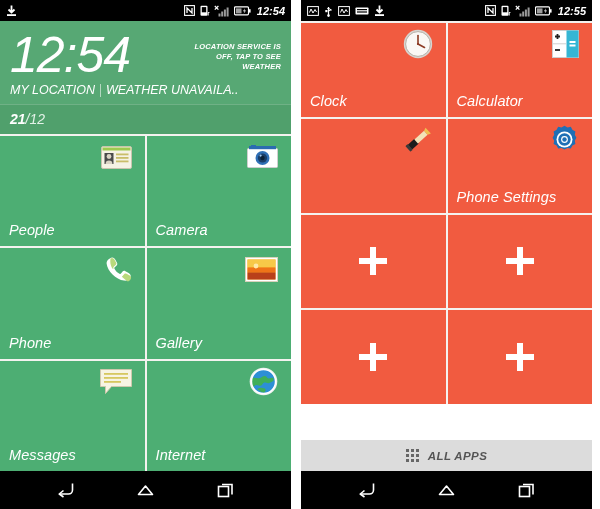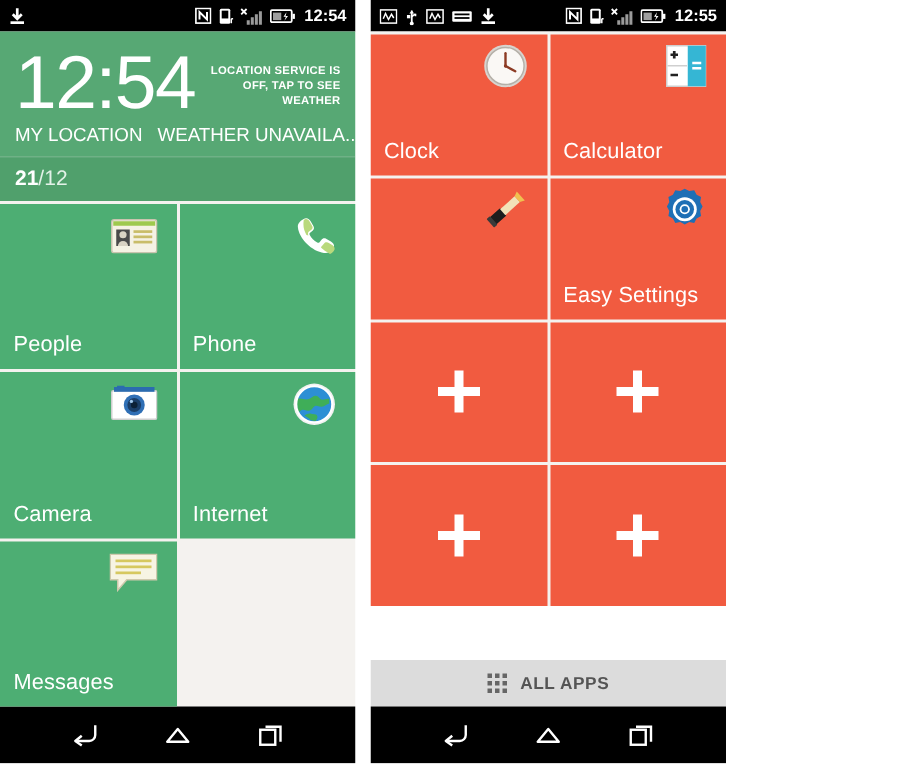--- a/index.html
+++ b/index.html
@@ -16,25 +16,26 @@
     position: relative;
     width: 600px;
     height: 509px;
     background: #ffffff;
     display: flex;
     gap: 9px;
   }
 
   .phone {
     position: relative;
-    width: 237px;
+    width: 291px;
     height: 509px;
     display: flex;
     flex-direction: column;
     overflow: hidden;
+    font-style: italic;
   }
   .phone.left  { margin-left: 0px; }
   .phone.right { margin-left: 1px; justify-content: flex-end; }
 
   
   .statusbar {
     height: 21px;
     background: #000000;
     color: #ffffff;
     display: flex;
@@ -283,68 +284,81 @@
             <rect x="15" y="7.5" width="12.5" height="1.8" fill="#c9bd69"></rect>
             <rect x="15" y="11" width="12.5" height="1.8" fill="#c9bd69"></rect>
             <rect x="15" y="14.5" width="12.5" height="1.8" fill="#c9bd69"></rect>
           </svg>
         </div>
         <div class="tile-label">People</div>
       </div>
 
       <div class="tile green">
         <div class="tile-icon">
-          <svg width="29" height="29" viewBox="0 0 29 29">
-            <path d="M7.2 3.2 c2 -1.6 4 -0.4 5 1.4 l1.8 3.2 c0.7 1.3 0.2 2.4 -0.8 3.2 l-1.5 1.2 c-0.5 0.4 -0.5 0.9 -0.2 1.5 c1.1 2.2 2.8 3.9 5 5 c0.6 0.3 1.1 0.3 1.5 -0.2 l1.2 -1.5 c0.8 -1 1.9 -1.5 3.2 -0.8 l3.2 1.8 c1.8 1 3 3 1.4 5 c-1.5 1.9 -3.6 3 -6 2.6 C13 24.7 4.3 16 3.6 8.5 c-0.3 -2.2 1.3 -4 3.6 -5.3 z" fill="#ffffff"></path>
-            <path d="M7.5 3.6 c1.6 -1.2 3.1 -0.3 4 1.2 l1.7 3 c0.5 1 0.1 1.7 -0.6 2.3 l-1.6 1.3 c-0.8 0.6 -0.9 1.6 -0.4 2.6 l-1.3 -0.4 c-1.3 -2.4 -2 -4.6 -2 -6.8 c0 -1.5 0.1 -2.4 0.2 -3.2 z" fill="#b9d97c"></path>
-            <path d="M21.5 18.8 c1.2 -0.6 2 -0.2 3 0.4 l2.2 1.3 c1.5 0.9 1.9 2.5 0.8 3.9 c-0.7 0.9 -1.5 1.6 -2.5 2 c-0.6 -0.3 -1.3 -0.8 -2.3 -1.5 c-1.6 -1.1 -2.8 -2.1 -3.8 -3.1 z" fill="#b9d97c"></path>
-          </svg>
-        </div>
-        <div class="tile-label">Phone</div>
-      </div>
-
-      <div class="tile green">
-        <div class="tile-icon">
           <svg width="31" height="24" viewBox="0 0 31 24">
             <rect x="0.5" y="3.5" width="30" height="19" rx="1" fill="#ffffff" stroke="#cfcfcf"></rect>
             <rect x="2" y="1" width="27" height="3.2" fill="#2b6cb0"></rect>
             <rect x="4" y="0" width="5" height="1.6" fill="#2b6cb0"></rect>
             <circle cx="15.5" cy="13" r="7" fill="#2f6fb5"></circle>
             <circle cx="15.5" cy="13" r="4.6" fill="#1a3e68"></circle>
             <circle cx="15.5" cy="13" r="2.2" fill="#0c2136"></circle>
             <circle cx="13.6" cy="10.6" r="1.1" fill="#9fc6ea"></circle>
           </svg>
         </div>
         <div class="tile-label">Camera</div>
       </div>
 
+      <div class="tile green">
+        <div class="tile-icon">
+          <svg width="29" height="29" viewBox="0 0 29 29">
+            <path d="M7.2 3.2 c2 -1.6 4 -0.4 5 1.4 l1.8 3.2 c0.7 1.3 0.2 2.4 -0.8 3.2 l-1.5 1.2 c-0.5 0.4 -0.5 0.9 -0.2 1.5 c1.1 2.2 2.8 3.9 5 5 c0.6 0.3 1.1 0.3 1.5 -0.2 l1.2 -1.5 c0.8 -1 1.9 -1.5 3.2 -0.8 l3.2 1.8 c1.8 1 3 3 1.4 5 c-1.5 1.9 -3.6 3 -6 2.6 C13 24.7 4.3 16 3.6 8.5 c-0.3 -2.2 1.3 -4 3.6 -5.3 z" fill="#ffffff"></path>
+            <path d="M7.5 3.6 c1.6 -1.2 3.1 -0.3 4 1.2 l1.7 3 c0.5 1 0.1 1.7 -0.6 2.3 l-1.6 1.3 c-0.8 0.6 -0.9 1.6 -0.4 2.6 l-1.3 -0.4 c-1.3 -2.4 -2 -4.6 -2 -6.8 c0 -1.5 0.1 -2.4 0.2 -3.2 z" fill="#b9d97c"></path>
+            <path d="M21.5 18.8 c1.2 -0.6 2 -0.2 3 0.4 l2.2 1.3 c1.5 0.9 1.9 2.5 0.8 3.9 c-0.7 0.9 -1.5 1.6 -2.5 2 c-0.6 -0.3 -1.3 -0.8 -2.3 -1.5 c-1.6 -1.1 -2.8 -2.1 -3.8 -3.1 z" fill="#b9d97c"></path>
+          </svg>
+        </div>
+        <div class="tile-label">Phone</div>
+      </div>
+
+      <div class="tile green">
+        <div class="tile-icon">
+          <svg width="33" height="25" viewBox="0 0 33 25">
+            <rect x="0.5" y="0.5" width="32" height="24" fill="#ffffff" stroke="#d8d2bb"></rect>
+            <rect x="2.5" y="2.5" width="28" height="20" fill="#f5a623"></rect>
+            <rect x="2.5" y="2.5" width="28" height="8" fill="#f7c948"></rect>
+            <rect x="2.5" y="10.5" width="28" height="5" fill="#ef7418"></rect>
+            <rect x="2.5" y="15.5" width="28" height="7" fill="#b9401a"></rect>
+            <circle cx="11" cy="9" r="2.4" fill="#ffe9a8"></circle>
+          </svg>
+        </div>
+        <div class="tile-label">Gallery</div>
+      </div>
+
+      <div class="tile green">
+        <div class="tile-icon">
+          <svg width="32" height="26" viewBox="0 0 32 26">
+            <path d="M0.5 0.5 h31 v17 h-20 l-6 7 v-7 h-5 z" fill="#f7f4e3" stroke="#cfc9ad"></path>
+            <rect x="4" y="4" width="24" height="1.8" fill="#d6c860"></rect>
+            <rect x="4" y="8" width="24" height="1.8" fill="#d6c860"></rect>
+            <rect x="4" y="12" width="17" height="1.8" fill="#d6c860"></rect>
+          </svg>
+        </div>
+        <div class="tile-label">Messages</div>
+      </div>
 
       <div class="tile green">
         <div class="tile-icon">
           <svg width="29" height="29" viewBox="0 0 29 29">
             <circle cx="14.5" cy="14.5" r="13.8" fill="#f2f2f2"></circle>
             <circle cx="14.5" cy="14.5" r="12" fill="#2d8fd5"></circle>
             <path d="M3 11 c3 -1 5 1 8 0 c2 -0.7 3 -2.5 5 -2 c2 0.4 2 2.5 4 2.5 c1.5 0 3 -1 4.5 -0.5 l0 3 c-2 0.5 -3 2 -5 2.2 c-2 0.2 -3 -1 -4.5 -0.5 c-1.5 0.5 -1.5 2.5 -3.5 3 c-2 0.5 -3.5 -1 -5 -0.5 c-1.4 0.5 -2 2 -3.3 2 z" fill="#3fae58"></path>
             <path d="M8 22 c1.5 1 3 1.5 4 3 l3.5 0.8 c0.5 -1.5 1.5 -2 1 -3.5 c-0.5 -1.5 -2.5 -1 -4 -1.5 c-1.5 -0.5 -3 0.2 -4.5 1.2 z" fill="#3fae58"></path>
             <circle cx="14.5" cy="14.5" r="12" fill="none" stroke="#ffffff" stroke-width="1.4"></circle>
           </svg>
         </div>
         <div class="tile-label">Internet</div>
-      </div>
-
-      <div class="tile green">
-        <div class="tile-icon">
-          <svg width="32" height="26" viewBox="0 0 32 26">
-            <path d="M0.5 0.5 h31 v17 h-20 l-6 7 v-7 h-5 z" fill="#f7f4e3" stroke="#cfc9ad"></path>
-            <rect x="4" y="4" width="24" height="1.8" fill="#d6c860"></rect>
-            <rect x="4" y="8" width="24" height="1.8" fill="#d6c860"></rect>
-            <rect x="4" y="12" width="17" height="1.8" fill="#d6c860"></rect>
-          </svg>
-        </div>
-        <div class="tile-label">Messages</div>
       </div>
 
     </div>
 
     <div class="navbar">
       <div class="navbtn">
         <svg width="19" height="16" viewBox="0 0 19 16">
           <path d="M16.5 1.5 v6.5 a4 4 0 0 1 -4 4 h-8.5" stroke="#fff" stroke-width="1.6" fill="none"></path>
           <path d="M7.5 8.5 L3.2 12 L7.5 15" stroke="#fff" stroke-width="1.6" fill="none" stroke-linejoin="round"></path>
         </svg>
@@ -483,21 +497,21 @@
       <div class="tile red">
         <div class="tile-icon">
           <svg width="29" height="29" viewBox="0 0 29 29">
             <path d="M14.5 0.8 l3 1.6 l3.3 -0.6 l1.6 3 l3 1.6 l-0.6 3.3 l1.6 3 l-1.6 3 l0.6 3.3 l-3 1.6 l-1.6 3 l-3.3 -0.6 l-3 1.6 l-3 -1.6 l-3.3 0.6 l-1.6 -3 l-3 -1.6 l0.6 -3.3 l-1.6 -3 l1.6 -3 l-0.6 -3.3 l3 -1.6 l1.6 -3 l3.3 0.6 z" fill="#1f6fb5"></path>
             <circle cx="14.5" cy="14.5" r="8" fill="#ffffff"></circle>
             <circle cx="14.5" cy="14.5" r="6.2" fill="#1f6fb5"></circle>
             <circle cx="14.5" cy="14.5" r="3.4" fill="#ffffff"></circle>
             <circle cx="14.5" cy="14.5" r="2.2" fill="#1f6fb5"></circle>
           </svg>
         </div>
-        <div class="tile-label">Easy Settings</div>
+        <div class="tile-label">Phone Settings</div>
       </div>
 
       <div class="tile red empty">
         <span class="plus"></span>
       </div>
       <div class="tile red empty">
         <span class="plus"></span>
       </div>
       <div class="tile red empty">
         <span class="plus"></span>

